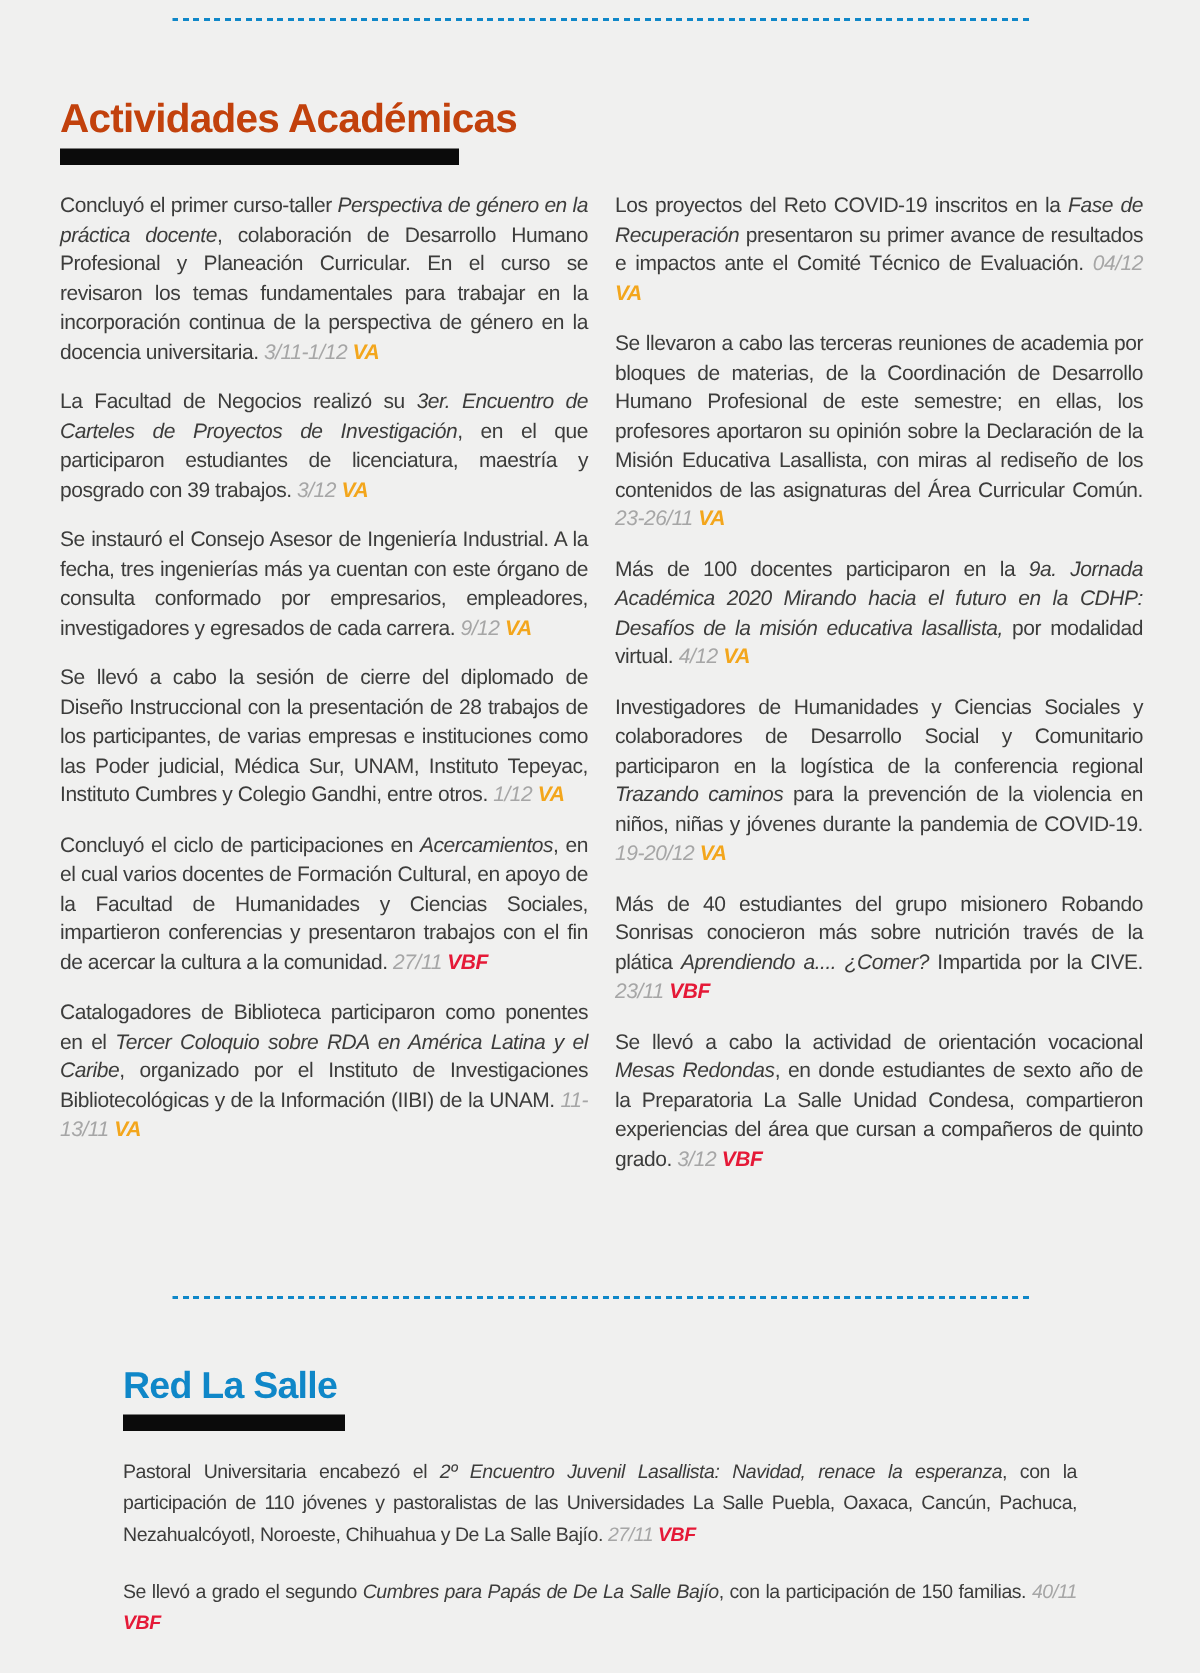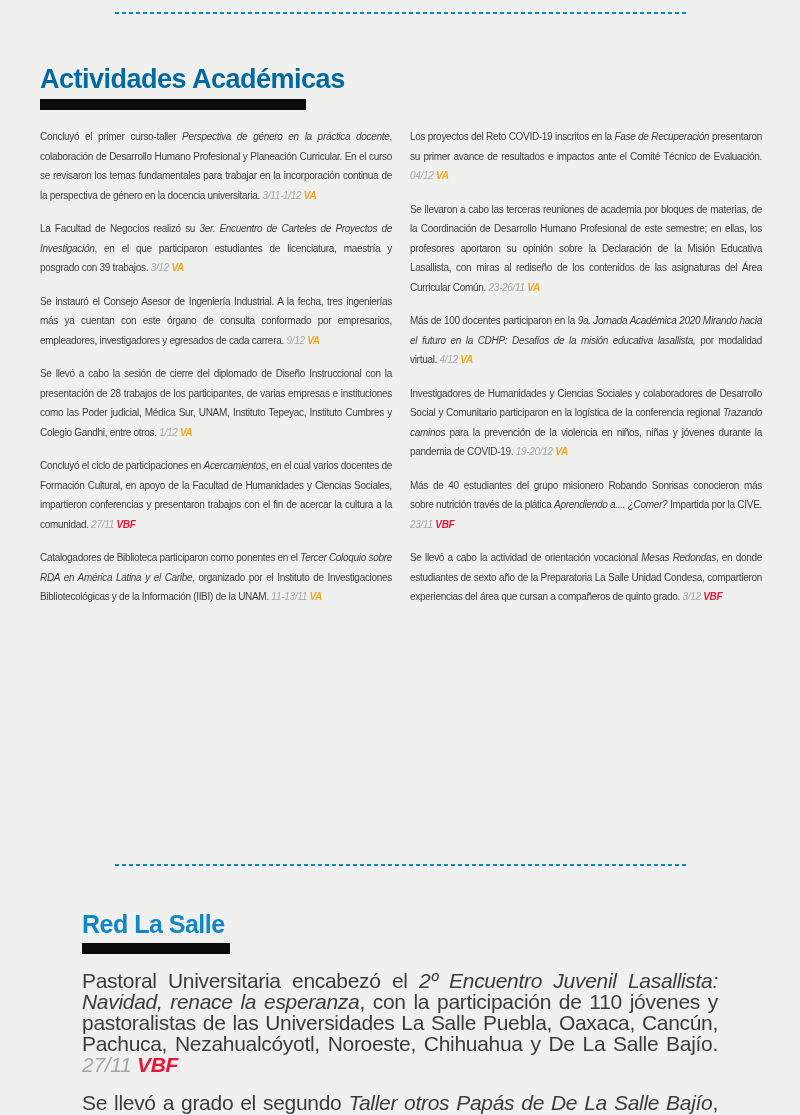--- a/index.html
+++ b/index.html
@@ -19,41 +19,41 @@
     font-family:"Liberation Sans",sans-serif;
   }
   .section-1 .section-title{font-size:27px;}
   .title-bar{height:11px;background:#0b0b0b;margin-top:4px;}
   .bar-1{width:266px;}
   .bar-2{width:148px;}
   .columns{display:flex;gap:18px;margin-top:17px;}
   .col{width:352px;}
   .news-item{
     margin:0 0 14px 0;
-    font-size:10px;line-height:19.5px;letter-spacing:-0.3px;
+    font-size:14px;line-height:19.5px;letter-spacing:-0.3px;
     text-align:justify;color:#3c3c3b;
   }
   .seg-it{font-style:italic;}
   .date{font-style:italic;}
   .tag{font-style:italic;font-weight:bold;}
   .bottom-block{position:absolute;top:864px;left:0;width:800px;}
   .section-2{margin:44px 82px 0 82px;}
   .section-2 .section-title{font-size:25px;}
   .section-2 .items{margin-top:16px;}
   .section-2 .news-item{
-    font-size:21px;line-height:21px;margin-bottom:17px;
+    font-size:13px;line-height:21px;margin-bottom:17px;
   }
 </style>
 </head>
 <body style="background: rgb(240, 240, 239);">
 
 <div class="dashed-line dashed-top" style="background: repeating-linear-gradient(90deg, rgb(15, 135, 200) 0px, rgb(15, 135, 200) 4px, transparent 4px, transparent 7px);"></div>
 
 <section class="section-1">
-  <h1 class="section-title" style="color: #0369a1;">Actividades Académicas</h1>
+  <h1 class="section-title" style="color: #c2410c;">Actividades Académicas</h1>
   <div class="title-bar bar-1" style="background: rgb(11, 11, 11);"></div>
   <div class="columns">
     <div class="col" id="col-left">
         <p class="news-item" style="color: rgb(60, 60, 59);"><span class="seg">Concluyó el primer curso-taller </span><span class="seg-it">Perspectiva de género en la práctica docente</span><span class="seg">, colaboración de Desarrollo Humano Profesional y Planeación Curricular. En el curso se revisaron los temas fundamentales para trabajar en la incorporación continua de la perspectiva de género en la docencia universitaria.</span> <span class="date" style="color: rgb(166, 166, 166);">3/11-1/12</span> <span class="tag" style="color: rgb(243, 166, 28);">VA</span></p>
         <p class="news-item" style="color: rgb(60, 60, 59);"><span class="seg">La Facultad de Negocios realizó su </span><span class="seg-it">3er. Encuentro de Carteles de Proyectos de Investigación</span><span class="seg">, en el que participaron estudiantes de licenciatura, maestría y posgrado con 39 trabajos.</span> <span class="date" style="color: rgb(166, 166, 166);">3/12</span> <span class="tag" style="color: rgb(243, 166, 28);">VA</span></p>
         <p class="news-item" style="color: rgb(60, 60, 59);"><span class="seg">Se instauró el Consejo Asesor de Ingeniería Industrial. A la fecha, tres ingenierías más ya cuentan con este órgano de consulta conformado por empresarios, empleadores, investigadores y egresados de cada carrera.</span> <span class="date" style="color: rgb(166, 166, 166);">9/12</span> <span class="tag" style="color: rgb(243, 166, 28);">VA</span></p>
         <p class="news-item" style="color: rgb(60, 60, 59);"><span class="seg">Se llevó a cabo la sesión de cierre del diplomado de Diseño Instruccional con la presentación de 28 trabajos de los participantes, de varias empresas e instituciones como las Poder judicial, Médica Sur, UNAM, Instituto Tepeyac, Instituto Cumbres y Colegio Gandhi, entre otros.</span> <span class="date" style="color: rgb(166, 166, 166);">1/12</span> <span class="tag" style="color: rgb(243, 166, 28);">VA</span></p>
         <p class="news-item" style="color: rgb(60, 60, 59);"><span class="seg">Concluyó el ciclo de participaciones en </span><span class="seg-it">Acercamientos</span><span class="seg">, en el cual varios docentes de Formación Cultural, en apoyo de la Facultad de Humanidades y Ciencias Sociales, impartieron conferencias y presentaron trabajos con el fin de acercar la cultura a la comunidad.</span> <span class="date" style="color: rgb(166, 166, 166);">27/11</span> <span class="tag" style="color: rgb(229, 25, 55);">VBF</span></p>
         <p class="news-item" style="color: rgb(60, 60, 59);"><span class="seg">Catalogadores de Biblioteca participaron como ponentes en el </span><span class="seg-it">Tercer Coloquio sobre RDA en América Latina y el Caribe</span><span class="seg">, organizado por el Instituto de Investigaciones Bibliotecológicas y de la Información (IIBI) de la UNAM.</span> <span class="date" style="color: rgb(166, 166, 166);">11-13/11</span> <span class="tag" style="color: rgb(243, 166, 28);">VA</span></p>
       </div>
@@ -68,16 +68,16 @@
   </div>
 </section>
 
 <div class="bottom-block">
   <div class="dashed-line" style="background: repeating-linear-gradient(90deg, rgb(15, 135, 200) 0px, rgb(15, 135, 200) 4px, transparent 4px, transparent 7px);"></div>
   <section class="section-2">
     <h2 class="section-title" style="color: rgb(15, 135, 200);">Red La Salle</h2>
     <div class="title-bar bar-2" style="background: rgb(11, 11, 11);"></div>
     <div class="items" id="red-items">
         <p class="news-item" style="color: rgb(60, 60, 59);"><span class="seg">Pastoral Universitaria encabezó el </span><span class="seg-it">2º Encuentro Juvenil Lasallista: Navidad, renace la esperanza</span><span class="seg">, con la participación de 110 jóvenes y pastoralistas de las Universidades La Salle Puebla, Oaxaca, Cancún, Pachuca, Nezahualcóyotl, Noroeste, Chihuahua y De La Salle Bajío.</span> <span class="date" style="color: rgb(166, 166, 166);">27/11</span> <span class="tag" style="color: rgb(229, 25, 55);">VBF</span></p>
-        <p class="news-item" style="color: rgb(60, 60, 59);"><span class="seg">Se llevó a grado el segundo </span><span class="seg-it">Taller otros Papás de De La Salle Bajío</span><span class="seg">, con la participación de 150 familias.</span> <span class="date" style="color: rgb(166, 166, 166);">40/11</span> <span class="tag" style="color: rgb(229, 25, 55);">VBF</span></p>
+        <p class="news-item" style="color: rgb(60, 60, 59);"><span class="seg">Se llevó a grado el segundo </span><span class="seg-it">Cumbres para Papás de De La Salle Bajío</span><span class="seg">, con la participación de 150 familias.</span> <span class="date" style="color: rgb(166, 166, 166);">40/11</span> <span class="tag" style="color: rgb(229, 25, 55);">VBF</span></p>
       </div>
   </section>
 </div>
 
 </body></html>

